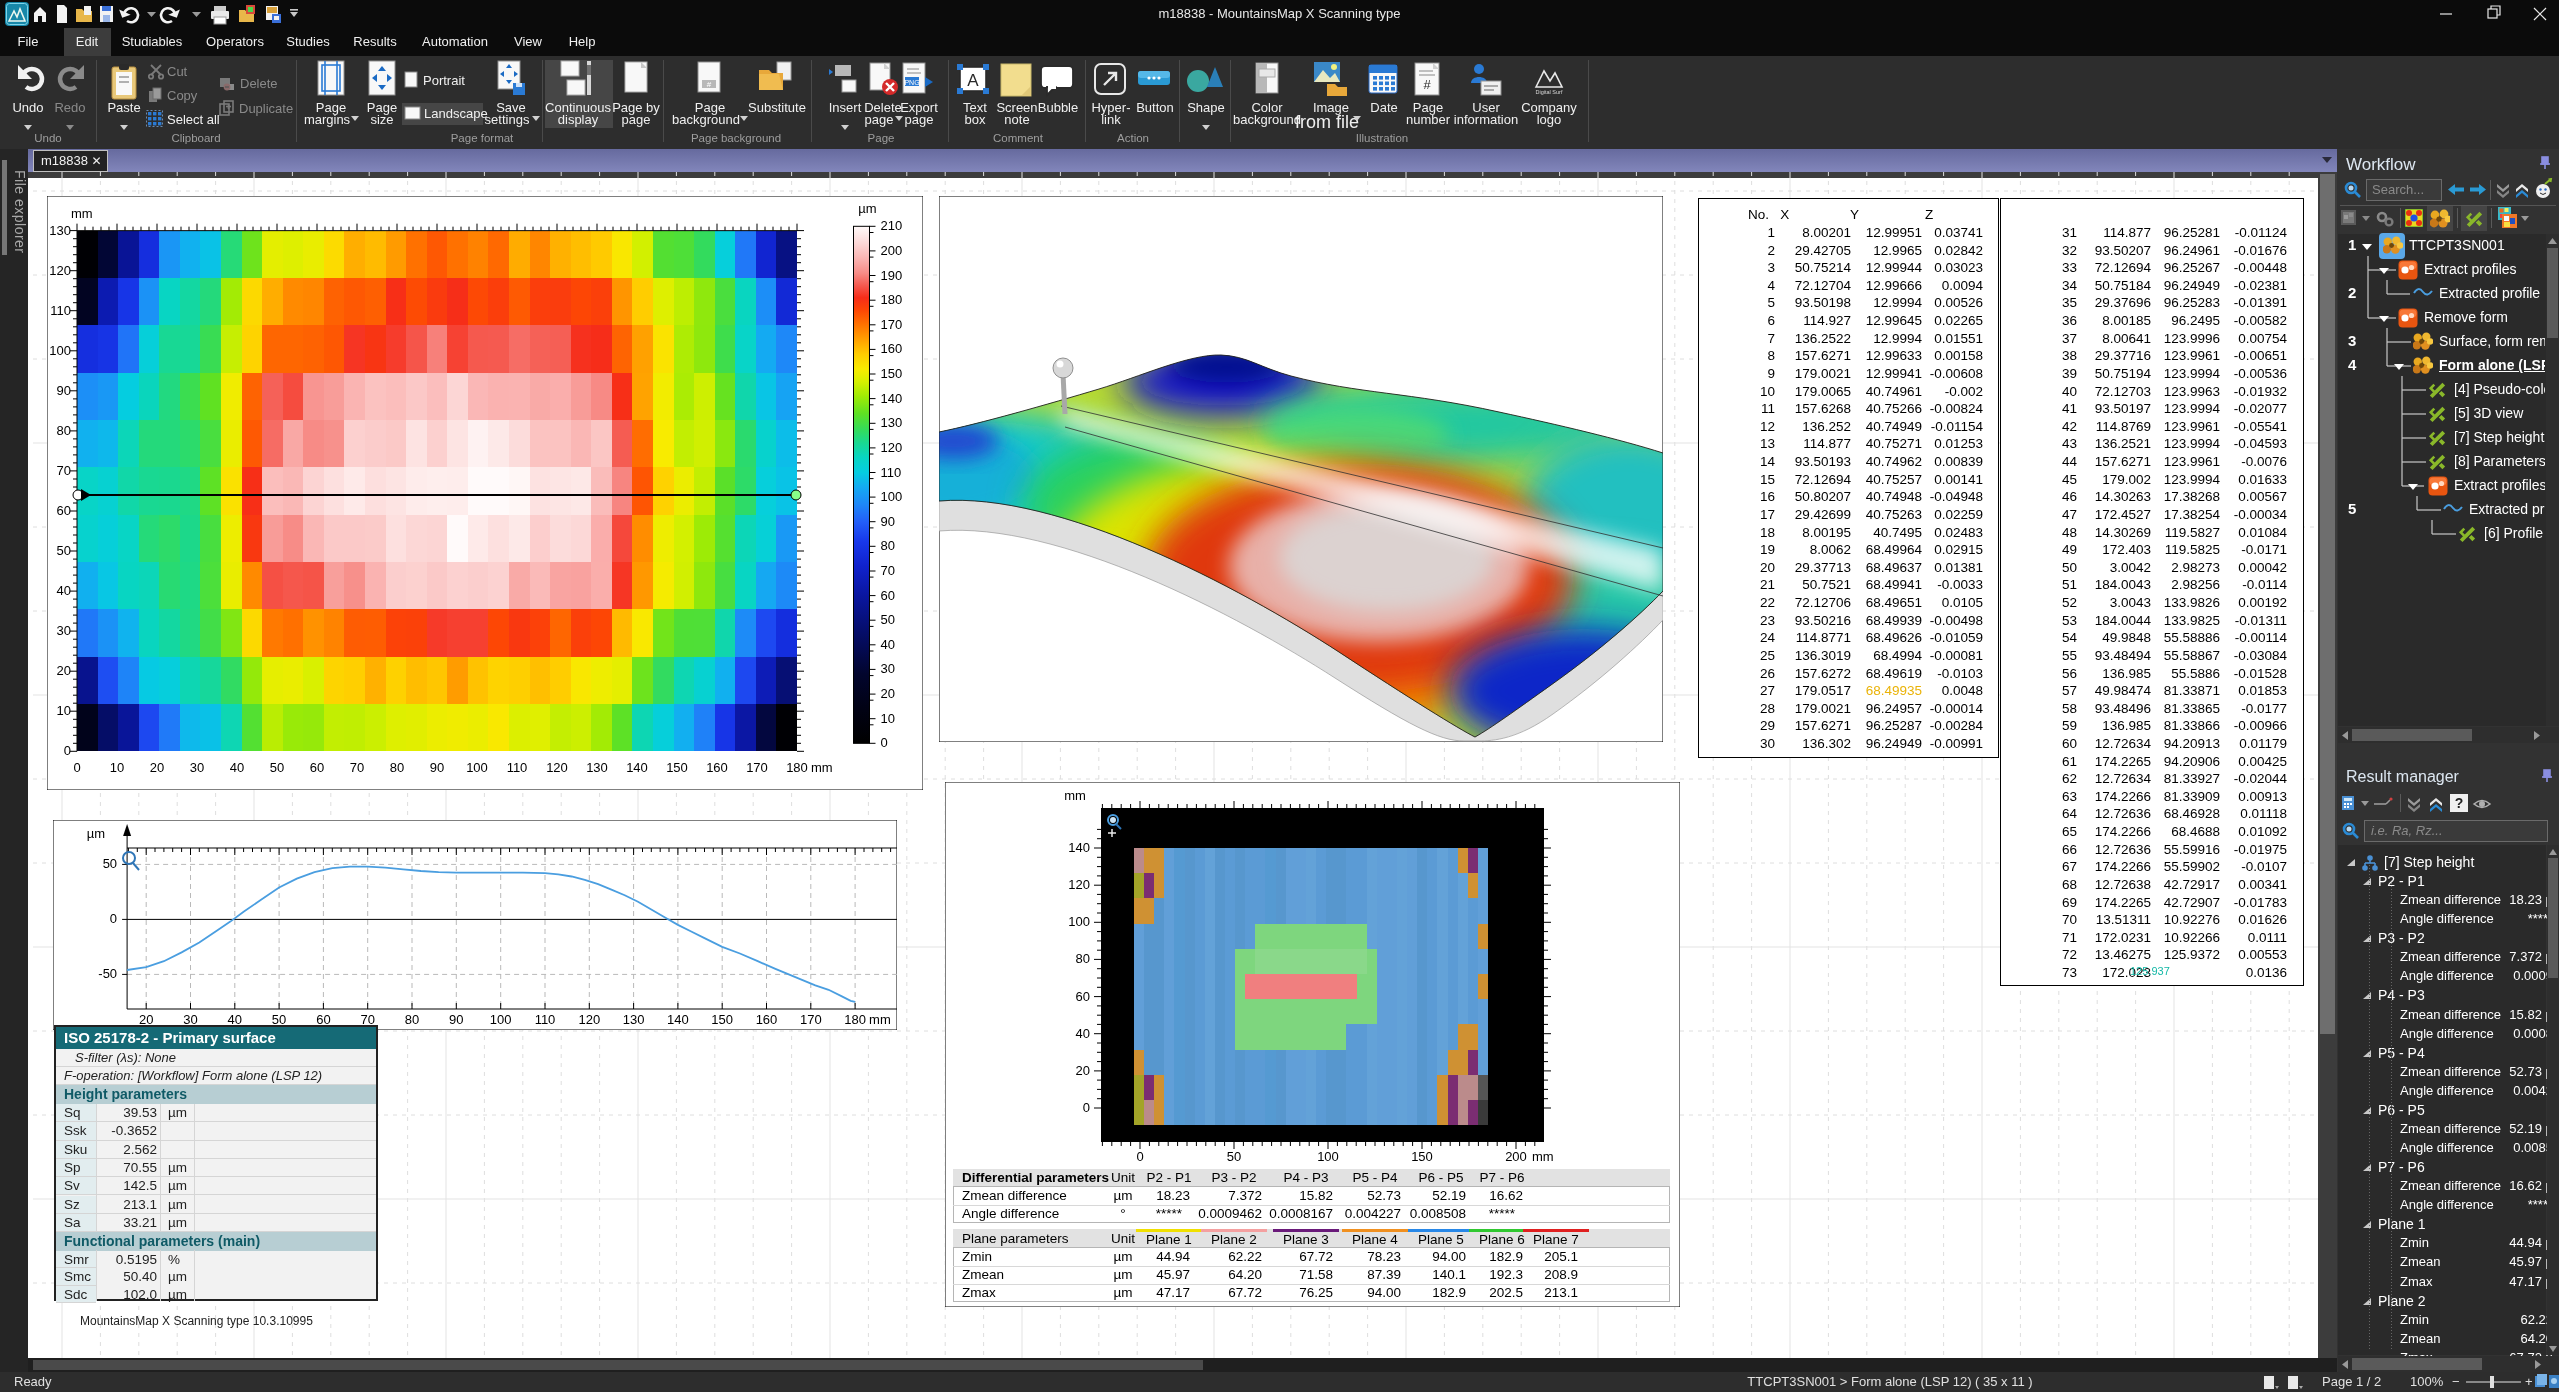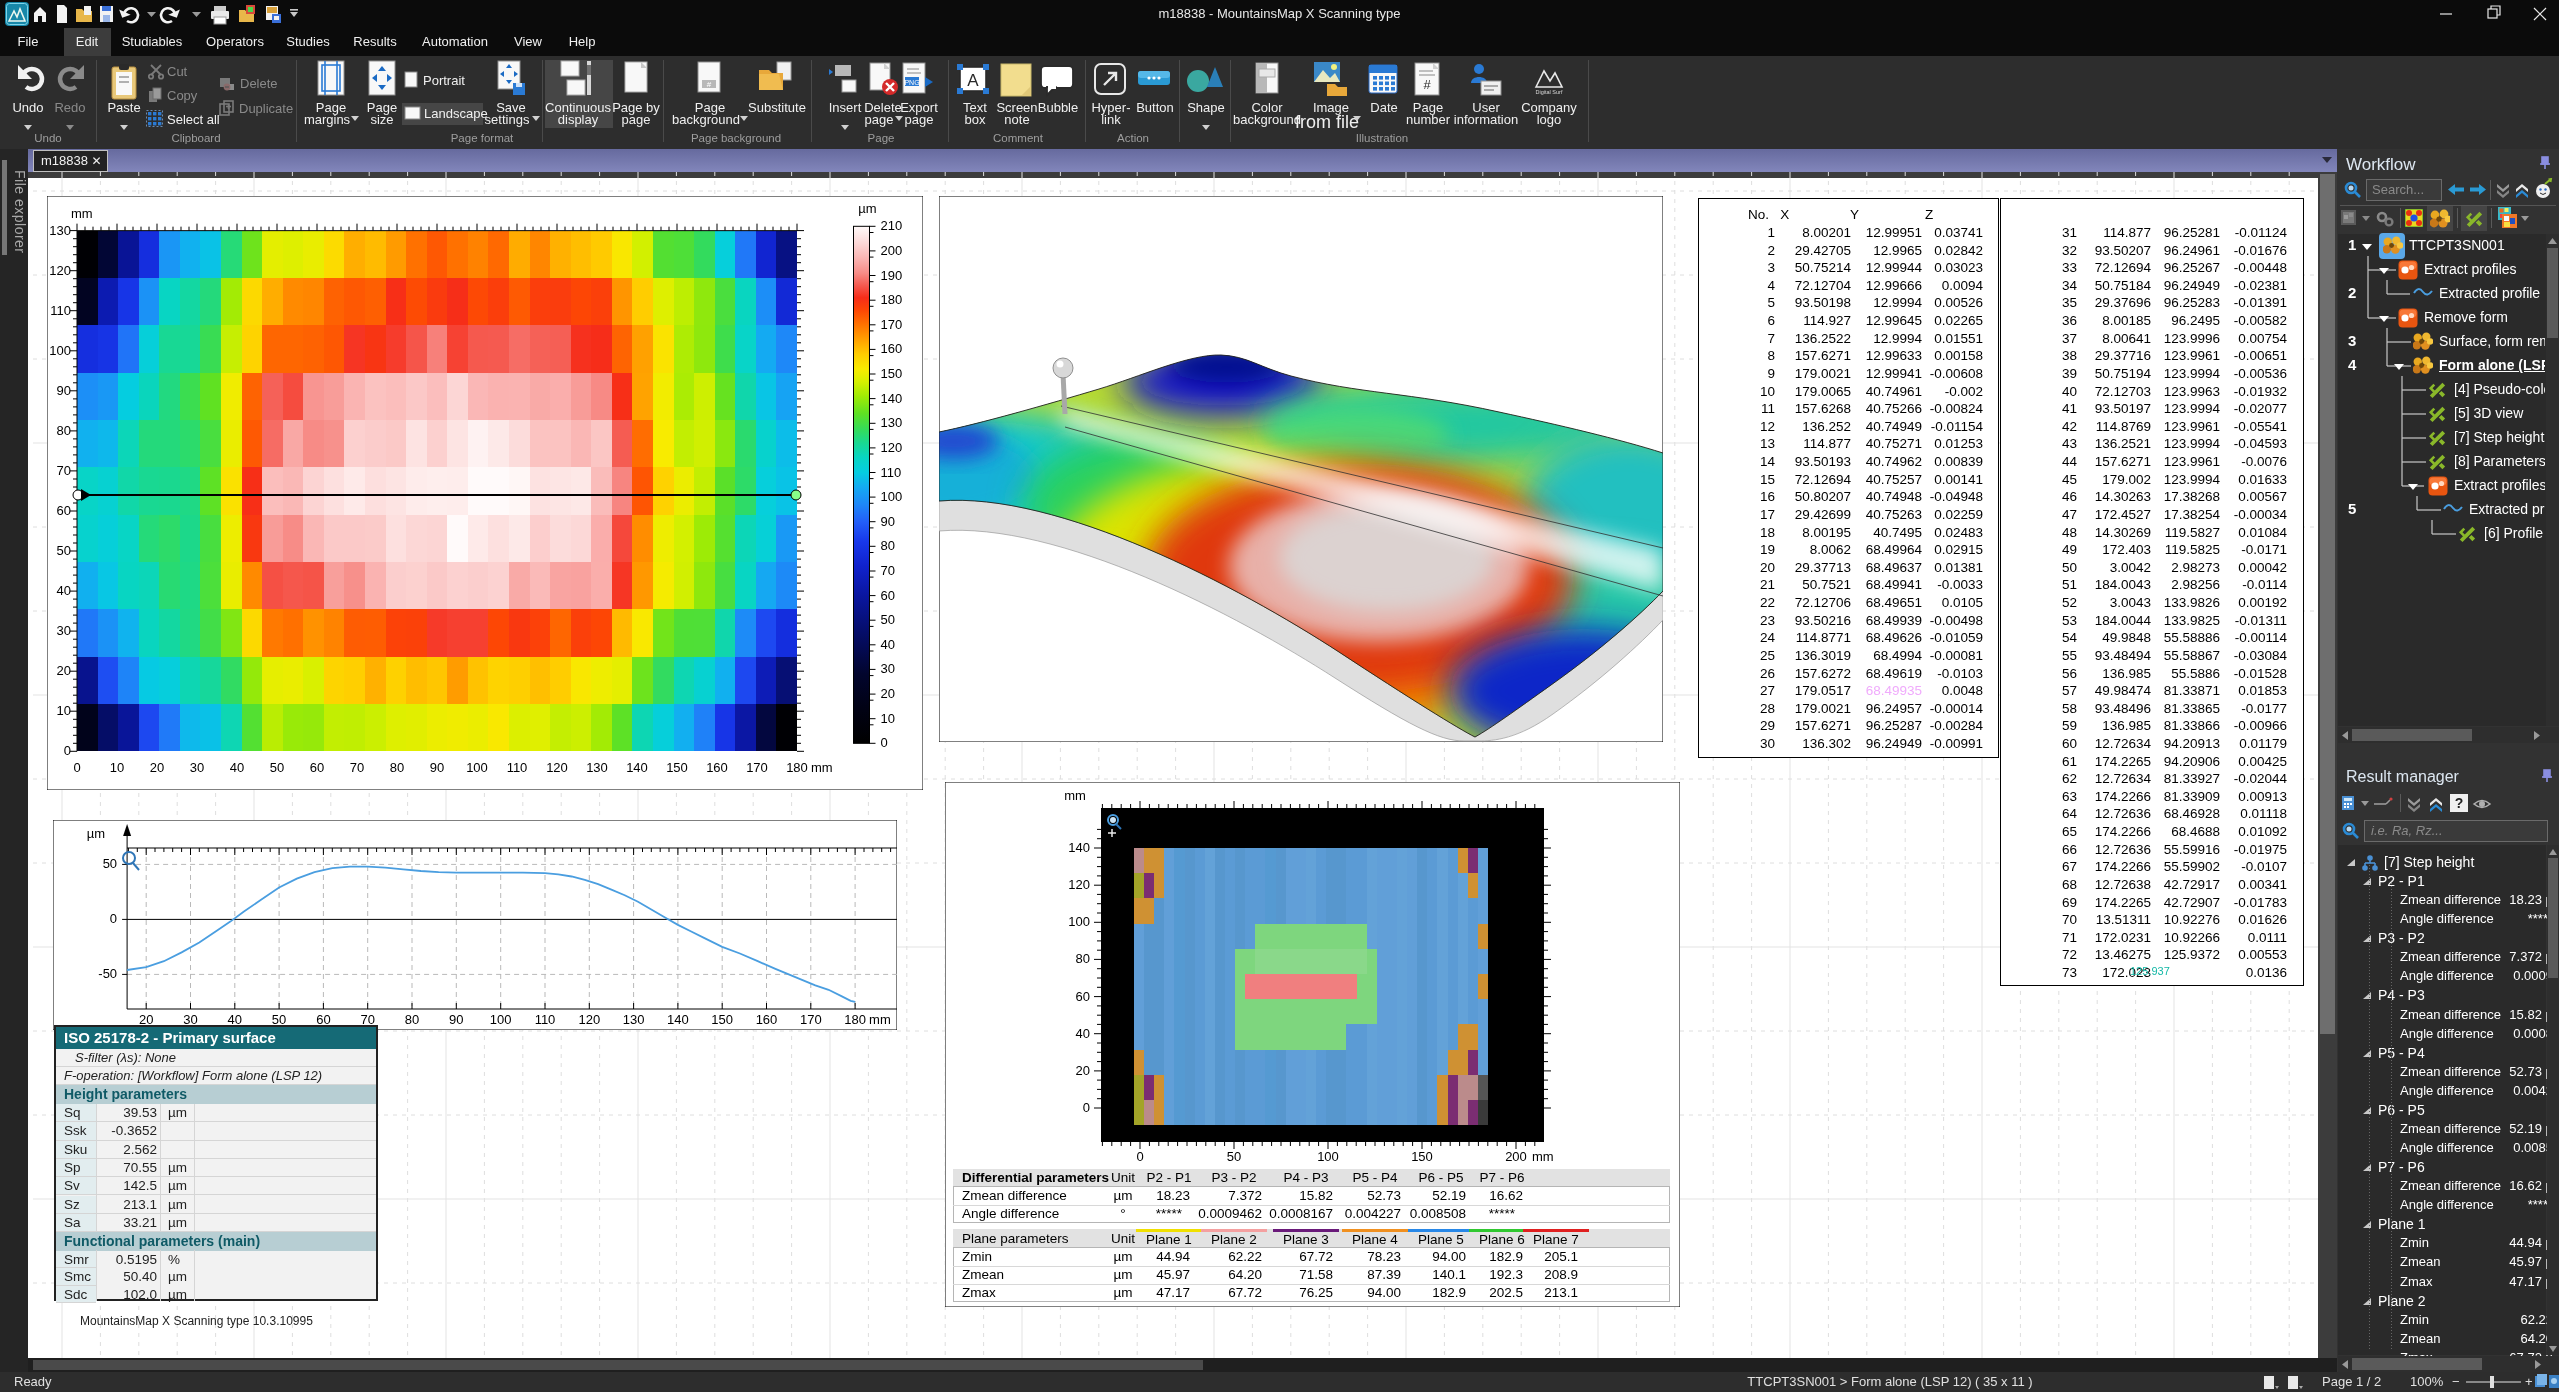--- a/index.html
+++ b/index.html
@@ -2072,21 +2072,21 @@
 <div style="position:absolute;left:1735px;top:647.88px;width:40px;text-align:right;font-size:13.5px;color:#000;white-space:nowrap">25</div>
 <div style="position:absolute;left:1761px;top:647.88px;width:90px;text-align:right;font-size:13.5px;color:#000;white-space:nowrap">136.3019</div>
 <div style="position:absolute;left:1832px;top:647.88px;width:90px;text-align:right;font-size:13.5px;color:#000;white-space:nowrap">68.4994</div>
 <div style="position:absolute;left:1893px;top:647.88px;width:90px;text-align:right;font-size:13.5px;color:#000;white-space:nowrap">-0.00081</div>
 <div style="position:absolute;left:1735px;top:665.5px;width:40px;text-align:right;font-size:13.5px;color:#000;white-space:nowrap">26</div>
 <div style="position:absolute;left:1761px;top:665.5px;width:90px;text-align:right;font-size:13.5px;color:#000;white-space:nowrap">157.6272</div>
 <div style="position:absolute;left:1832px;top:665.5px;width:90px;text-align:right;font-size:13.5px;color:#000;white-space:nowrap">68.49619</div>
 <div style="position:absolute;left:1893px;top:665.5px;width:90px;text-align:right;font-size:13.5px;color:#000;white-space:nowrap">-0.0103</div>
 <div style="position:absolute;left:1735px;top:683.12px;width:40px;text-align:right;font-size:13.5px;color:#000;white-space:nowrap">27</div>
 <div style="position:absolute;left:1761px;top:683.12px;width:90px;text-align:right;font-size:13.5px;color:#000;white-space:nowrap">179.0517</div>
-<div style="position:absolute;left:1832px;top:683.12px;width:90px;text-align:right;font-size:13.5px;color:#f0abfc;white-space:nowrap">68.49935</div>
+<div style="position:absolute;left:1832px;top:683.12px;width:90px;text-align:right;font-size:13.5px;color:#eab308;white-space:nowrap">68.49935</div>
 <div style="position:absolute;left:1893px;top:683.12px;width:90px;text-align:right;font-size:13.5px;color:#000;white-space:nowrap">0.0048</div>
 <div style="position:absolute;left:1735px;top:700.74px;width:40px;text-align:right;font-size:13.5px;color:#000;white-space:nowrap">28</div>
 <div style="position:absolute;left:1761px;top:700.74px;width:90px;text-align:right;font-size:13.5px;color:#000;white-space:nowrap">179.0021</div>
 <div style="position:absolute;left:1832px;top:700.74px;width:90px;text-align:right;font-size:13.5px;color:#000;white-space:nowrap">96.24957</div>
 <div style="position:absolute;left:1893px;top:700.74px;width:90px;text-align:right;font-size:13.5px;color:#000;white-space:nowrap">-0.00014</div>
 <div style="position:absolute;left:1735px;top:718.36px;width:40px;text-align:right;font-size:13.5px;color:#000;white-space:nowrap">29</div>
 <div style="position:absolute;left:1761px;top:718.36px;width:90px;text-align:right;font-size:13.5px;color:#000;white-space:nowrap">157.6271</div>
 <div style="position:absolute;left:1832px;top:718.36px;width:90px;text-align:right;font-size:13.5px;color:#000;white-space:nowrap">96.25287</div>
 <div style="position:absolute;left:1893px;top:718.36px;width:90px;text-align:right;font-size:13.5px;color:#000;white-space:nowrap">-0.00284</div>
 <div style="position:absolute;left:1735px;top:735.98px;width:40px;text-align:right;font-size:13.5px;color:#000;white-space:nowrap">30</div>

